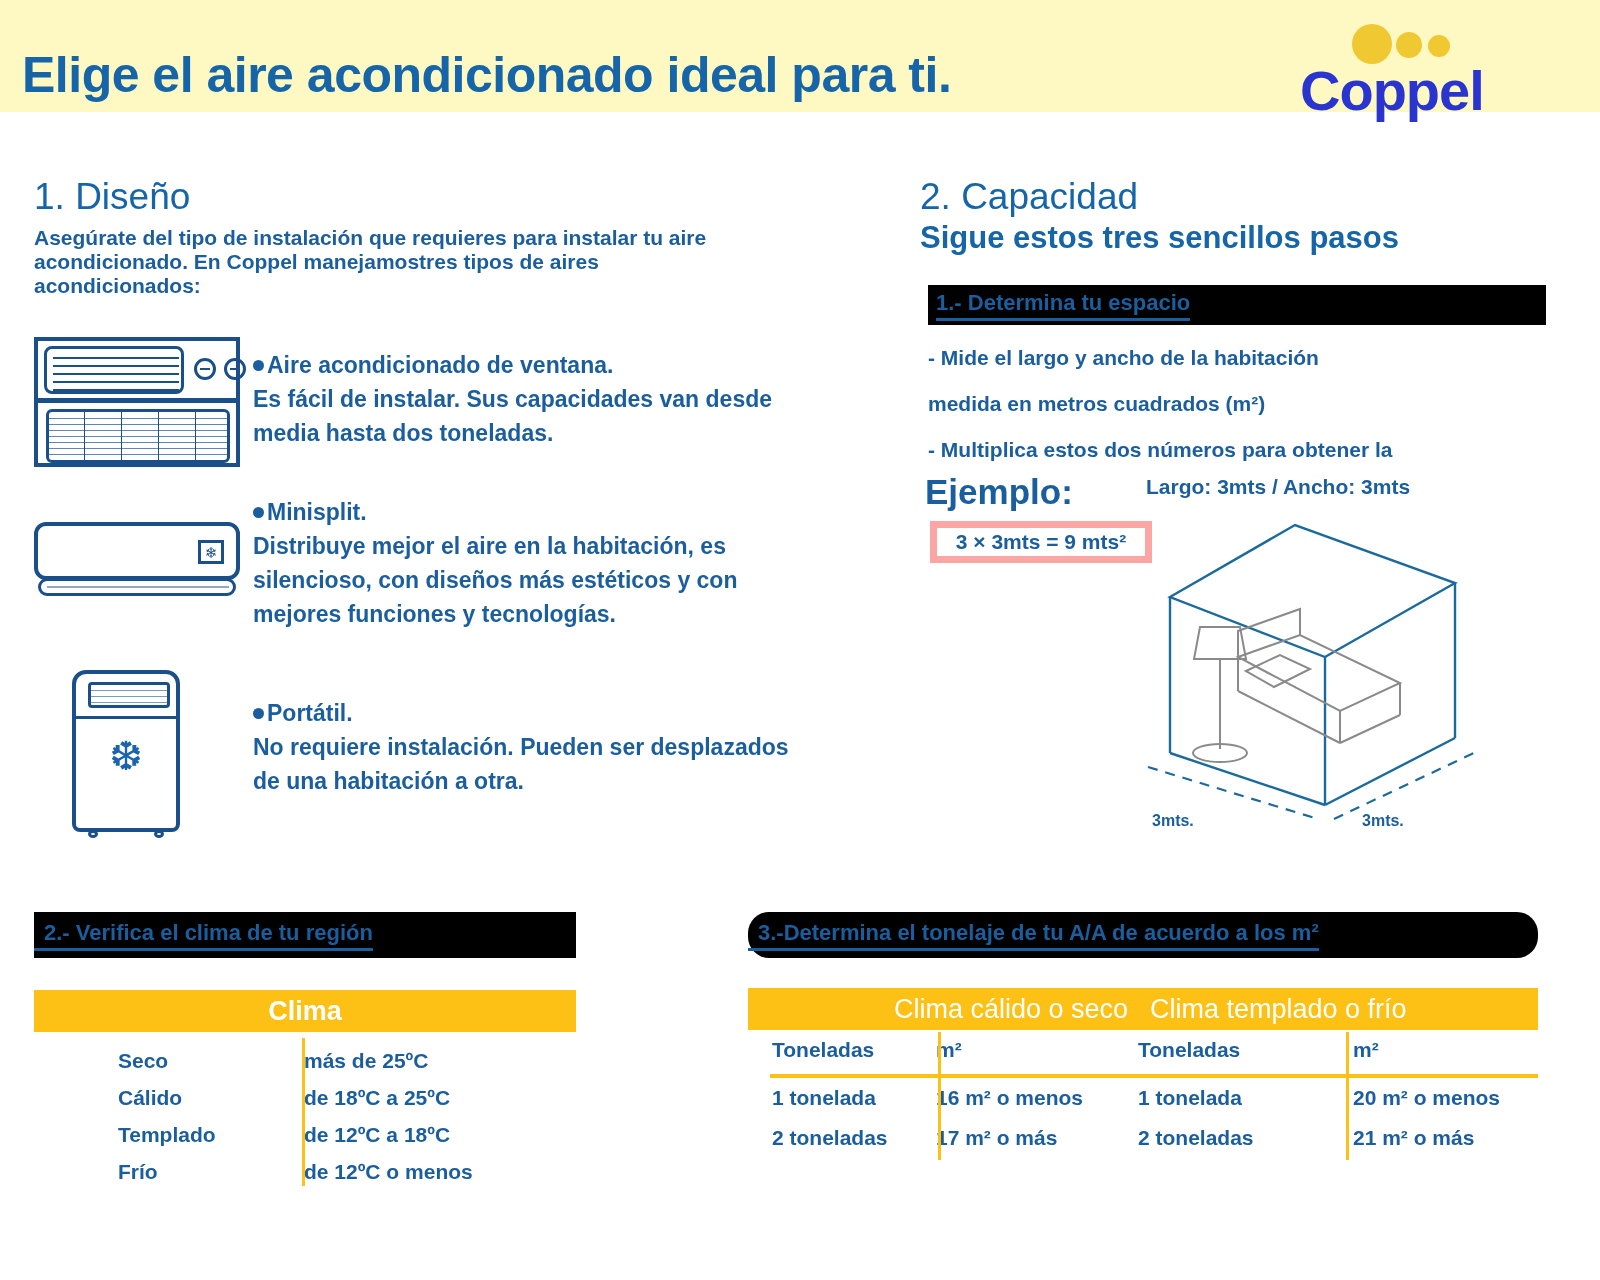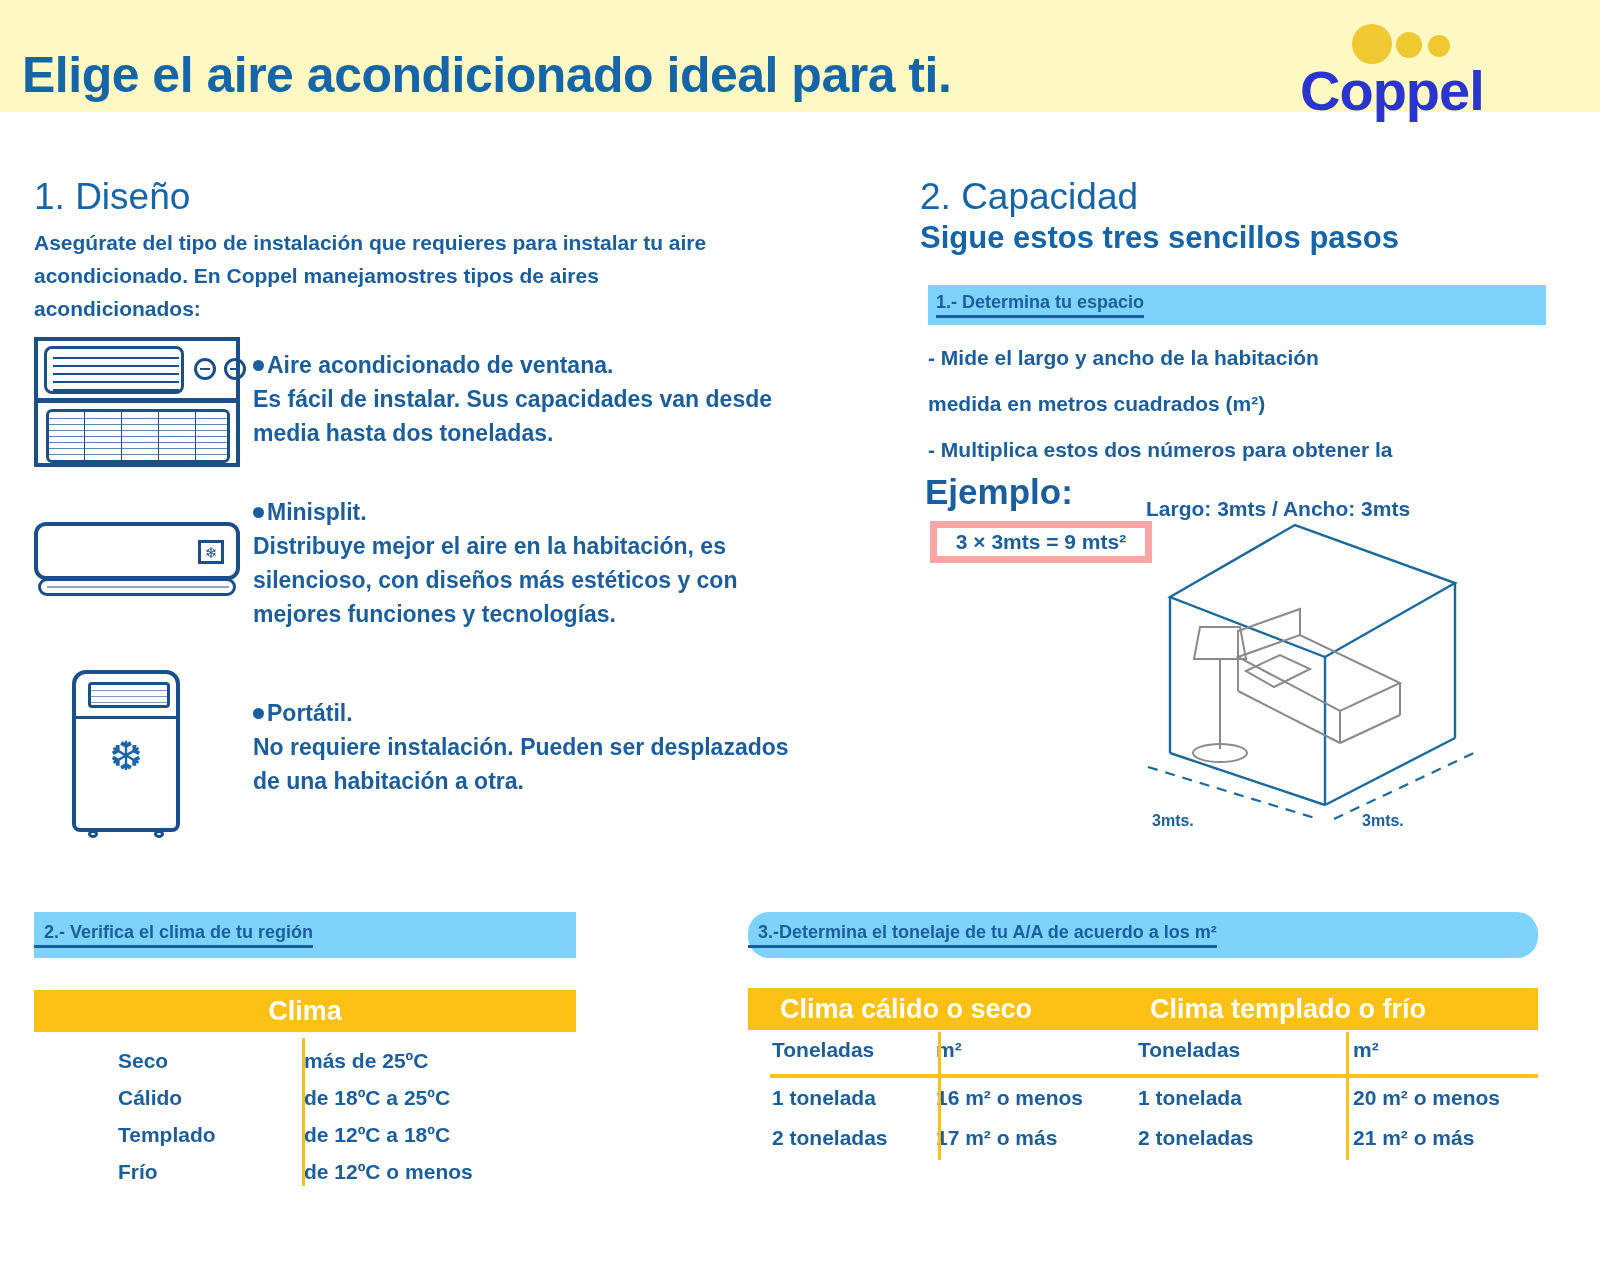--- a/index.html
+++ b/index.html
@@ -34,21 +34,21 @@
 
   
   .sec-title{
     font-size:36px;font-weight:normal;color:#1565a8;
   }
   .body-text{font-size:21px;font-weight:bold;line-height:32px;color:#1b5e9e;}
 
   
   .col-left{position:absolute;left:34px;top:176px;width:790px;}
   #diseno-title{font-size:37px;}
-  #diseno-desc{margin-top:8px;font-size:21px;font-weight:bold;line-height:33px;}
+  #diseno-desc{margin-top:8px;font-size:21px;font-weight:bold;line-height:24px;}
   .ac-text{position:absolute;font-size:23px;font-weight:bold;line-height:34px;color:#1b5e9e;}
   .ac-text .lead{display:block;}
   .dot{display:inline-block;width:11px;height:11px;border-radius:50%;background:#1b5e9e;vertical-align:2px;margin-right:3px;}
 
   
   .win-ac{position:absolute;left:34px;top:337px;width:206px;height:130px;
           border:4px solid #1a4f8a;background:#fff;box-sizing:border-box;}
   .win-top{position:absolute;left:6px;top:5px;width:192px;height:48px;}
   .win-panel{position:absolute;left:0;top:0;width:140px;height:48px;border:3px solid #1a4f8a;border-radius:8px;box-sizing:border-box;}
   .win-panel i{position:absolute;left:6px;width:126px;height:2px;background:#1a4f8a;}
@@ -75,29 +75,29 @@
   .port-line{position:absolute;left:0;top:42px;width:100px;height:3px;background:#1a4f8a;}
   .port-flake{position:absolute;left:0;top:62px;width:100px;text-align:center;font-size:40px;color:#1b63ad;line-height:1;}
   .port-foot{position:absolute;width:10px;height:8px;border:3px solid #1a4f8a;border-radius:50%;bottom:-10px;box-sizing:border-box;background:#fff;}
 
   
   .col-right{position:absolute;left:920px;top:176px;width:620px;}
   #capacidad-title{font-size:37px;}
   #capacidad-sub{font-size:31px;font-weight:bold;margin-top:2px;color:#1565a8;white-space:nowrap;}
 
   .step-band{
-    position:absolute;background:#7dd3fc;color:#1b5e9e;
-    font-size:18px;font-weight:bold;display:flex;align-items:center;
+    position:absolute;background:#000000;color:#1b5e9e;
+    font-size:22px;font-weight:bold;display:flex;align-items:center;
   }
   .step-band span{border-bottom:3px solid #1b5e9e;padding-bottom:2px;}
 
   .step1-list{position:absolute;left:928px;top:335px;width:600px;font-size:21px;font-weight:bold;line-height:46px;color:#1b5e9e;}
 
   .ejemplo-label{position:absolute;left:925px;top:472px;font-size:35px;font-weight:bold;color:#1b5e9e;}
-  .largo-label{position:absolute;left:1146px;top:475px;font-size:21px;font-weight:bold;color:#1b5e9e;white-space:nowrap;margin-top:22px;}
+  .largo-label{position:absolute;left:1146px;top:475px;font-size:21px;font-weight:bold;color:#1b5e9e;white-space:nowrap;}
   .calc-box{position:absolute;left:930px;top:521px;width:222px;height:42px;border:7px solid #fca5a5;
             display:flex;align-items:center;justify-content:center;font-size:21px;font-weight:bold;color:#1b5e9e;box-sizing:border-box;}
   .room-svg{position:absolute;left:1110px;top:505px;}
   .mts-left{position:absolute;left:1152px;top:812px;font-size:16px;font-weight:bold;color:#1b5e9e;}
   .mts-right{position:absolute;left:1362px;top:812px;font-size:16px;font-weight:bold;color:#1b5e9e;}
 
   
   .band2{position:absolute;left:34px;top:912px;width:542px;height:46px;}
   .band3{position:absolute;left:748px;top:912px;width:790px;height:46px;border-radius:21px;}
   .band2 .inner,.band3 .inner{padding-left:10px;}
@@ -105,21 +105,21 @@
   .clima-table{position:absolute;left:34px;top:990px;width:542px;}
   .clima-head{background:#fdc014;color:#ffffff;font-size:27px;font-weight:bold;text-align:center;height:42px;line-height:42px;}
   .clima-body{position:relative;padding-top:10px;}
   .clima-divider{position:absolute;left:268px;top:6px;width:3px;height:148px;background:#fdc014;}
   .clima-row{display:flex;font-size:21px;font-weight:bold;line-height:37px;color:#1b5e9e;}
   .clima-row .c1{width:200px;padding-left:84px;box-sizing:border-box;}
   .clima-row .c2{padding-left:70px;}
 
   .ton-table{position:absolute;left:748px;top:988px;width:790px;}
   .ton-head{display:flex;background:#fdc014;height:42px;}
-  .ton-head div{color:#ffffff;font-size:27px;font-weight:bold;line-height:42px;}
+  .ton-head div{color:#ffffff;font-size:27px;font-weight:normal;line-height:42px;text-align:right;}
   .ton-head .h1{width:380px;padding-left:32px;box-sizing:border-box;}
   .ton-head .h2{padding-left:22px;}
   .ton-grid{position:relative;}
   .ton-rowline{position:absolute;left:22px;top:44px;width:768px;height:4px;background:#fdc014;}
   .ton-vline{position:absolute;top:2px;width:3px;height:128px;background:#fdc014;}
   .ton-row{display:flex;font-size:21px;font-weight:bold;line-height:40px;color:#1b5e9e;}
   .ton-row .t1{width:178px;padding-left:24px;box-sizing:border-box;}
   .ton-row .t2{width:212px;padding-left:10px;box-sizing:border-box;}
   .ton-row .t3{width:205px;box-sizing:border-box;}
   .ton-row .t4{padding-left:10px;}

